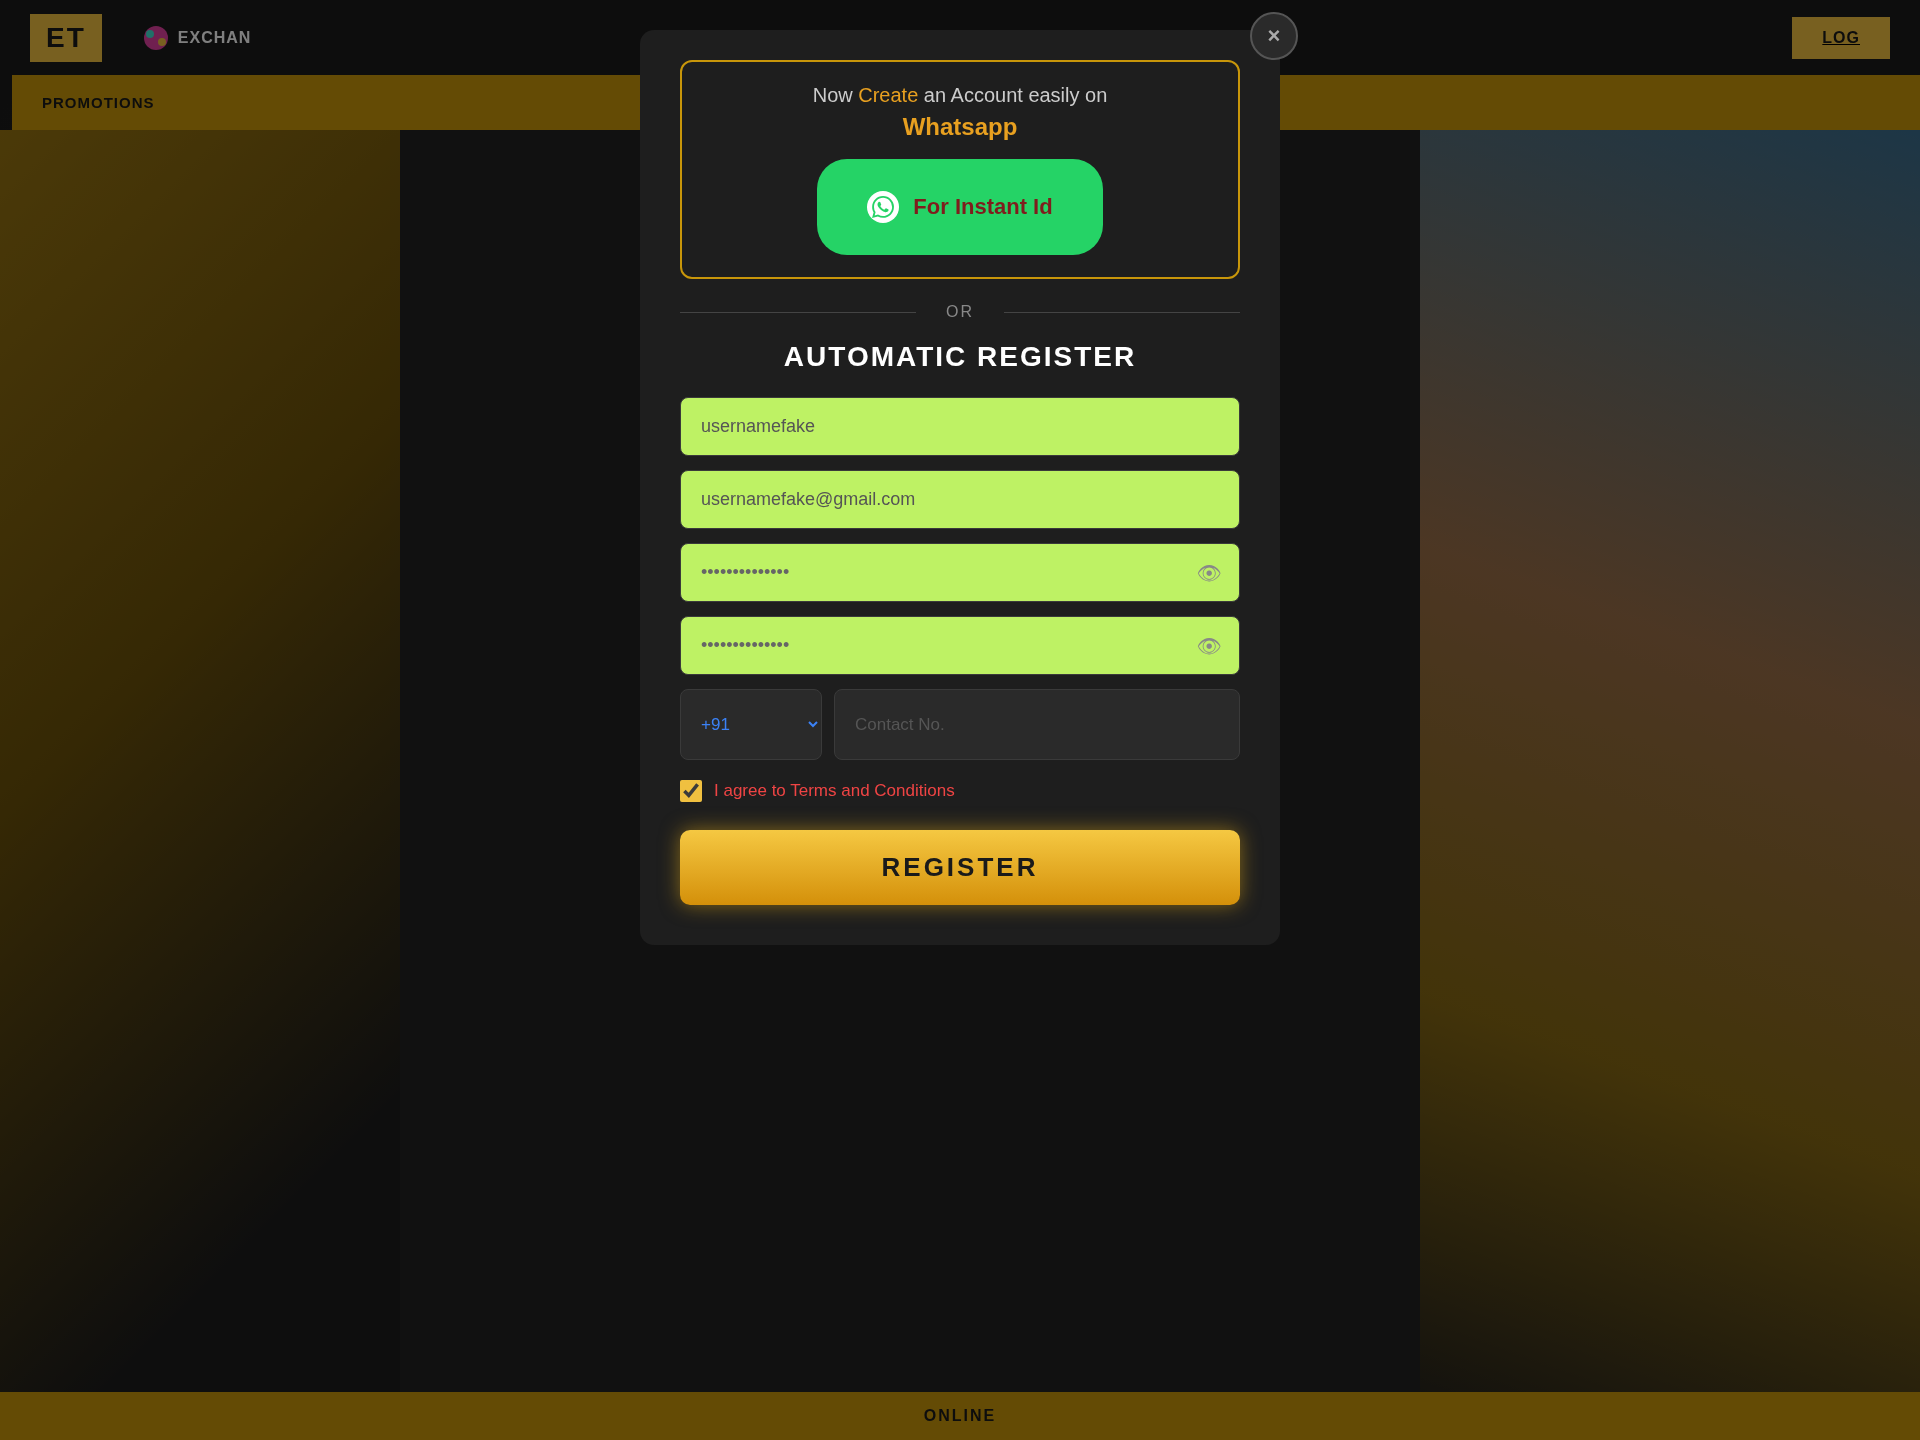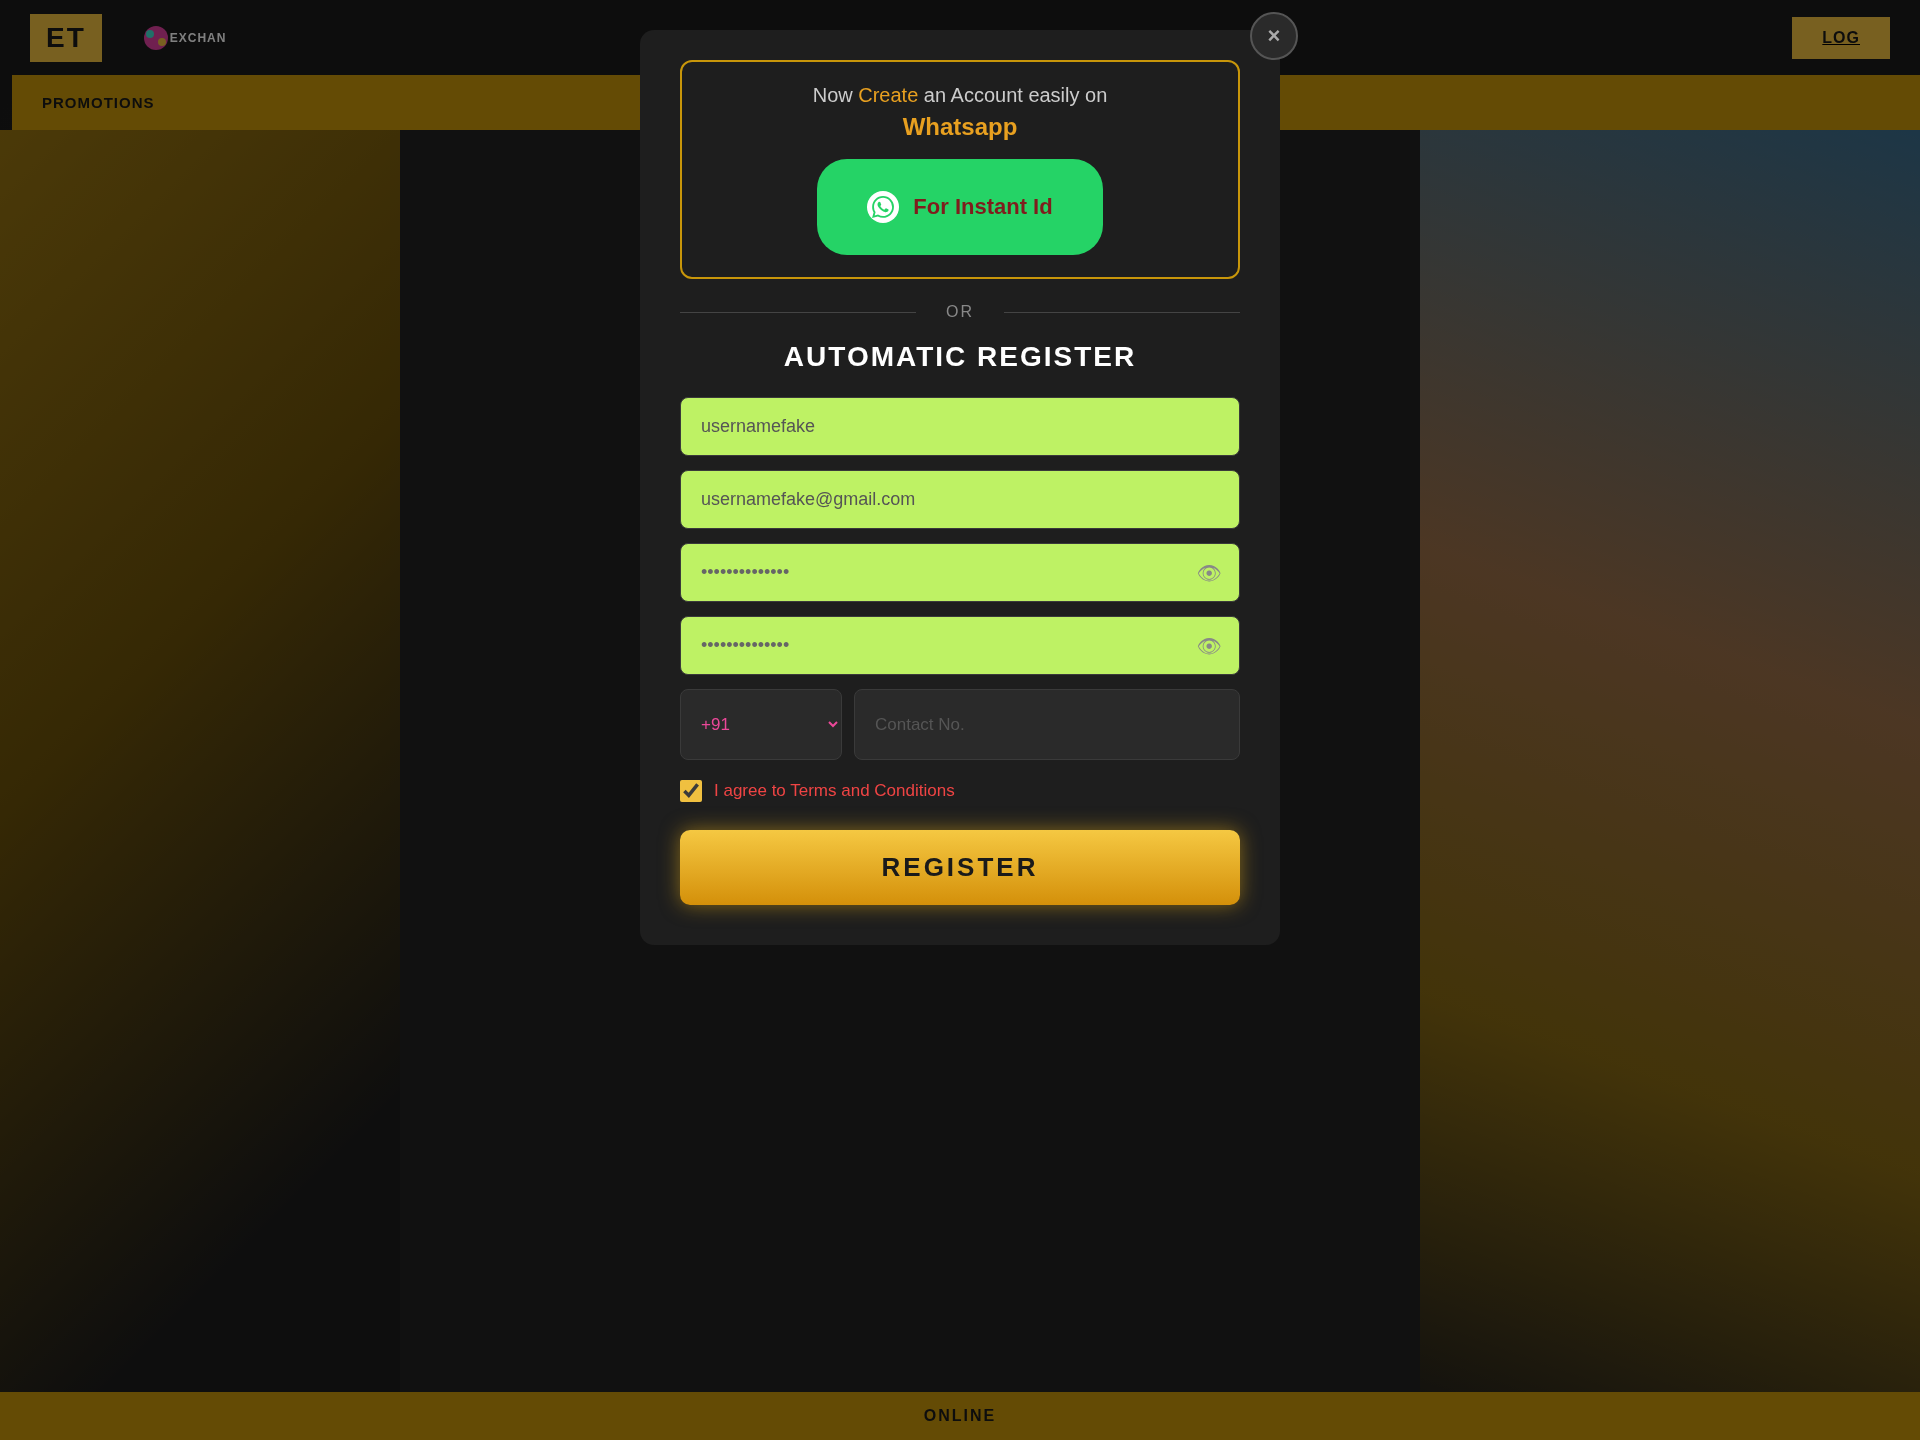--- a/index.html
+++ b/index.html
@@ -53,25 +53,26 @@
 
     .nav-items {
       display: flex;
       gap: 40px;
       align-items: center;
       margin-left: 30px;
     }
 
     .nav-item {
       color: #ffffff;
-      font-size: 12px;
+      font-size: 16px;
       font-weight: bold;
       letter-spacing: 1px;
       display: flex;
       align-items: center;
+      gap: 8px;
     }
 
     .exchange-icon {
       width: 28px;
       height: 28px;
     }
 
     .topbar-right {
       display: flex;
       align-items: center;
@@ -309,23 +310,23 @@
       display: flex;
       gap: 12px;
       margin-bottom: 20px;
     }
 
     .country-select {
       background: #2a2a2a;
       border: 1px solid #3a3a3a;
       border-radius: 8px;
       padding: 24px 16px;
-      color: #ec4899;
+      color: #3b82f6;
       font-size: 17px;
-      width: 162px;
+      width: 142px;
       outline: none;
       cursor: pointer;
       appearance: auto;
     }
 
     .phone-input {
       flex: 1;
       background: #2a2a2a;
       border: 1px solid #3a3a3a;
       border-radius: 8px;

